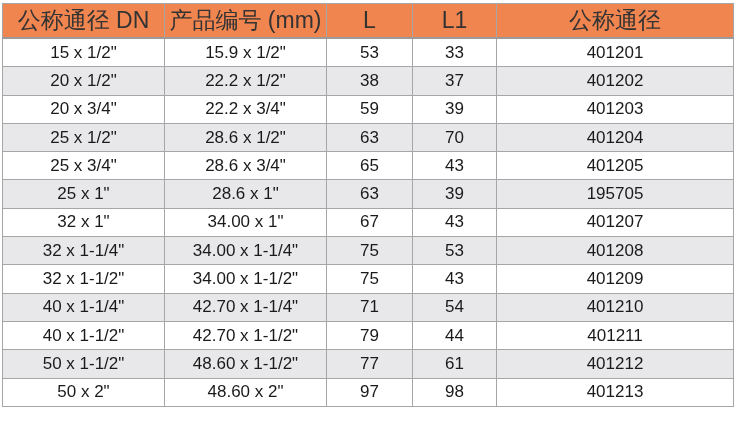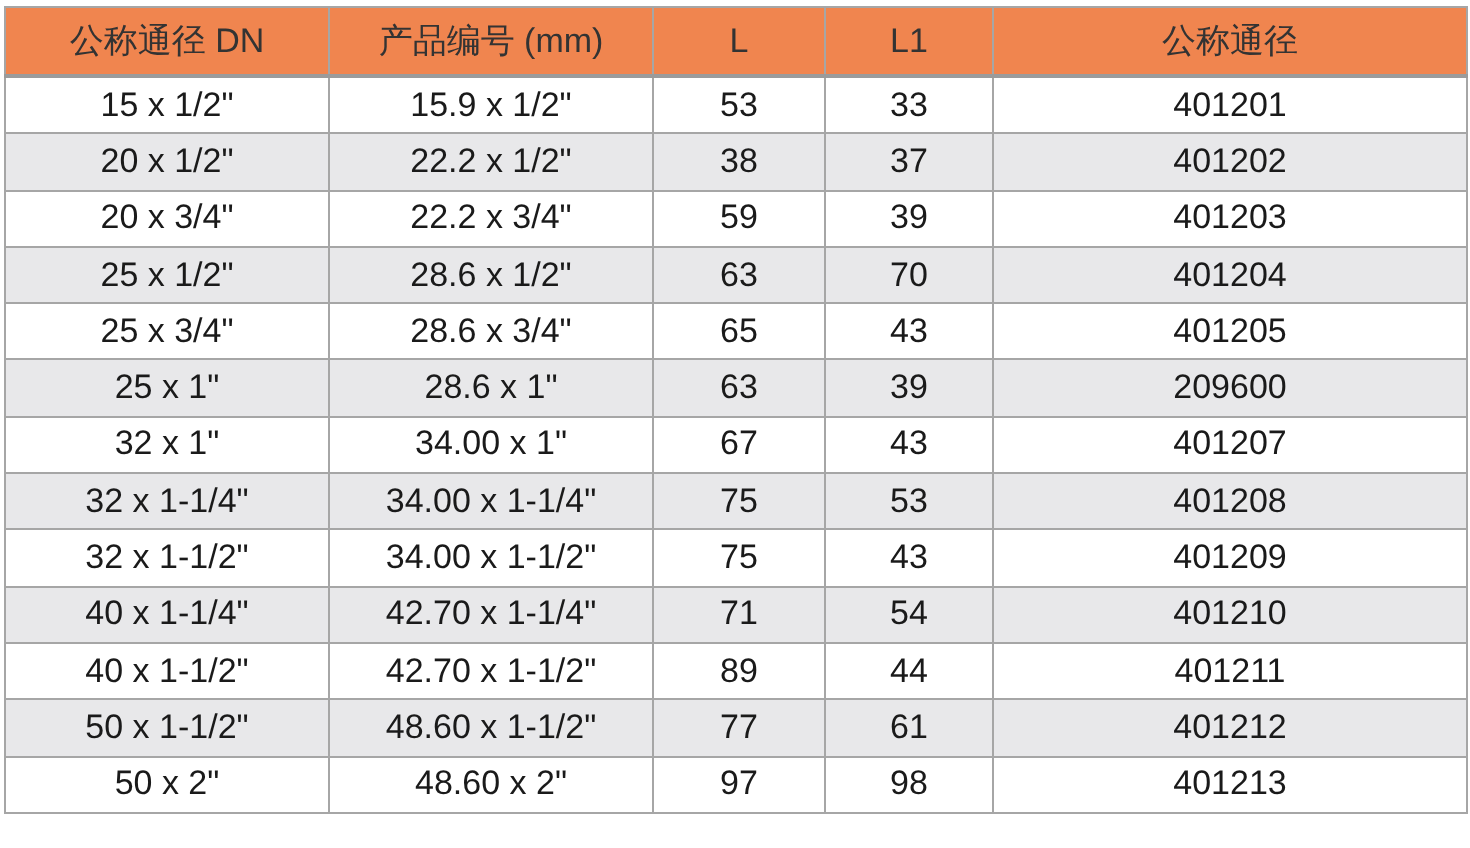--- a/index.html
+++ b/index.html
@@ -31,21 +31,21 @@
     border: 1px solid #a6a6a6;
     text-align: center;
     vertical-align: middle;
     padding: 0 2px;
     white-space: nowrap;
     overflow: hidden;
   }
   thead th {
     background: #f0854f;
     color: #333333;
-    font-size: 17px;
+    font-size: 23px;
     font-weight: normal;
     height: 33px;
     border-bottom: 2px solid #9b9b9b;
   }
   tbody td {
     color: #1a1a1a;
     font-size: 17px;
     height: 27.3px;
     background: #ffffff;
   }
@@ -108,21 +108,21 @@
     <td>28.6 x 3/4"</td>
     <td>65</td>
     <td>43</td>
     <td>401205</td>
   </tr>
         <tr class="alt">
     <td>25 x 1"</td>
     <td>28.6 x 1"</td>
     <td>63</td>
     <td>39</td>
-    <td>209600</td>
+    <td>195705</td>
   </tr>
         <tr>
     <td>32 x 1"</td>
     <td>34.00 x 1"</td>
     <td>67</td>
     <td>43</td>
     <td>401207</td>
   </tr>
         <tr class="alt">
     <td>32 x 1-1/4"</td>
@@ -141,21 +141,21 @@
         <tr class="alt">
     <td>40 x 1-1/4"</td>
     <td>42.70 x 1-1/4"</td>
     <td>71</td>
     <td>54</td>
     <td>401210</td>
   </tr>
         <tr>
     <td>40 x 1-1/2"</td>
     <td>42.70 x 1-1/2"</td>
-    <td>89</td>
+    <td>79</td>
     <td>44</td>
     <td>401211</td>
   </tr>
         <tr class="alt">
     <td>50 x 1-1/2"</td>
     <td>48.60 x 1-1/2"</td>
     <td>77</td>
     <td>61</td>
     <td>401212</td>
   </tr>

